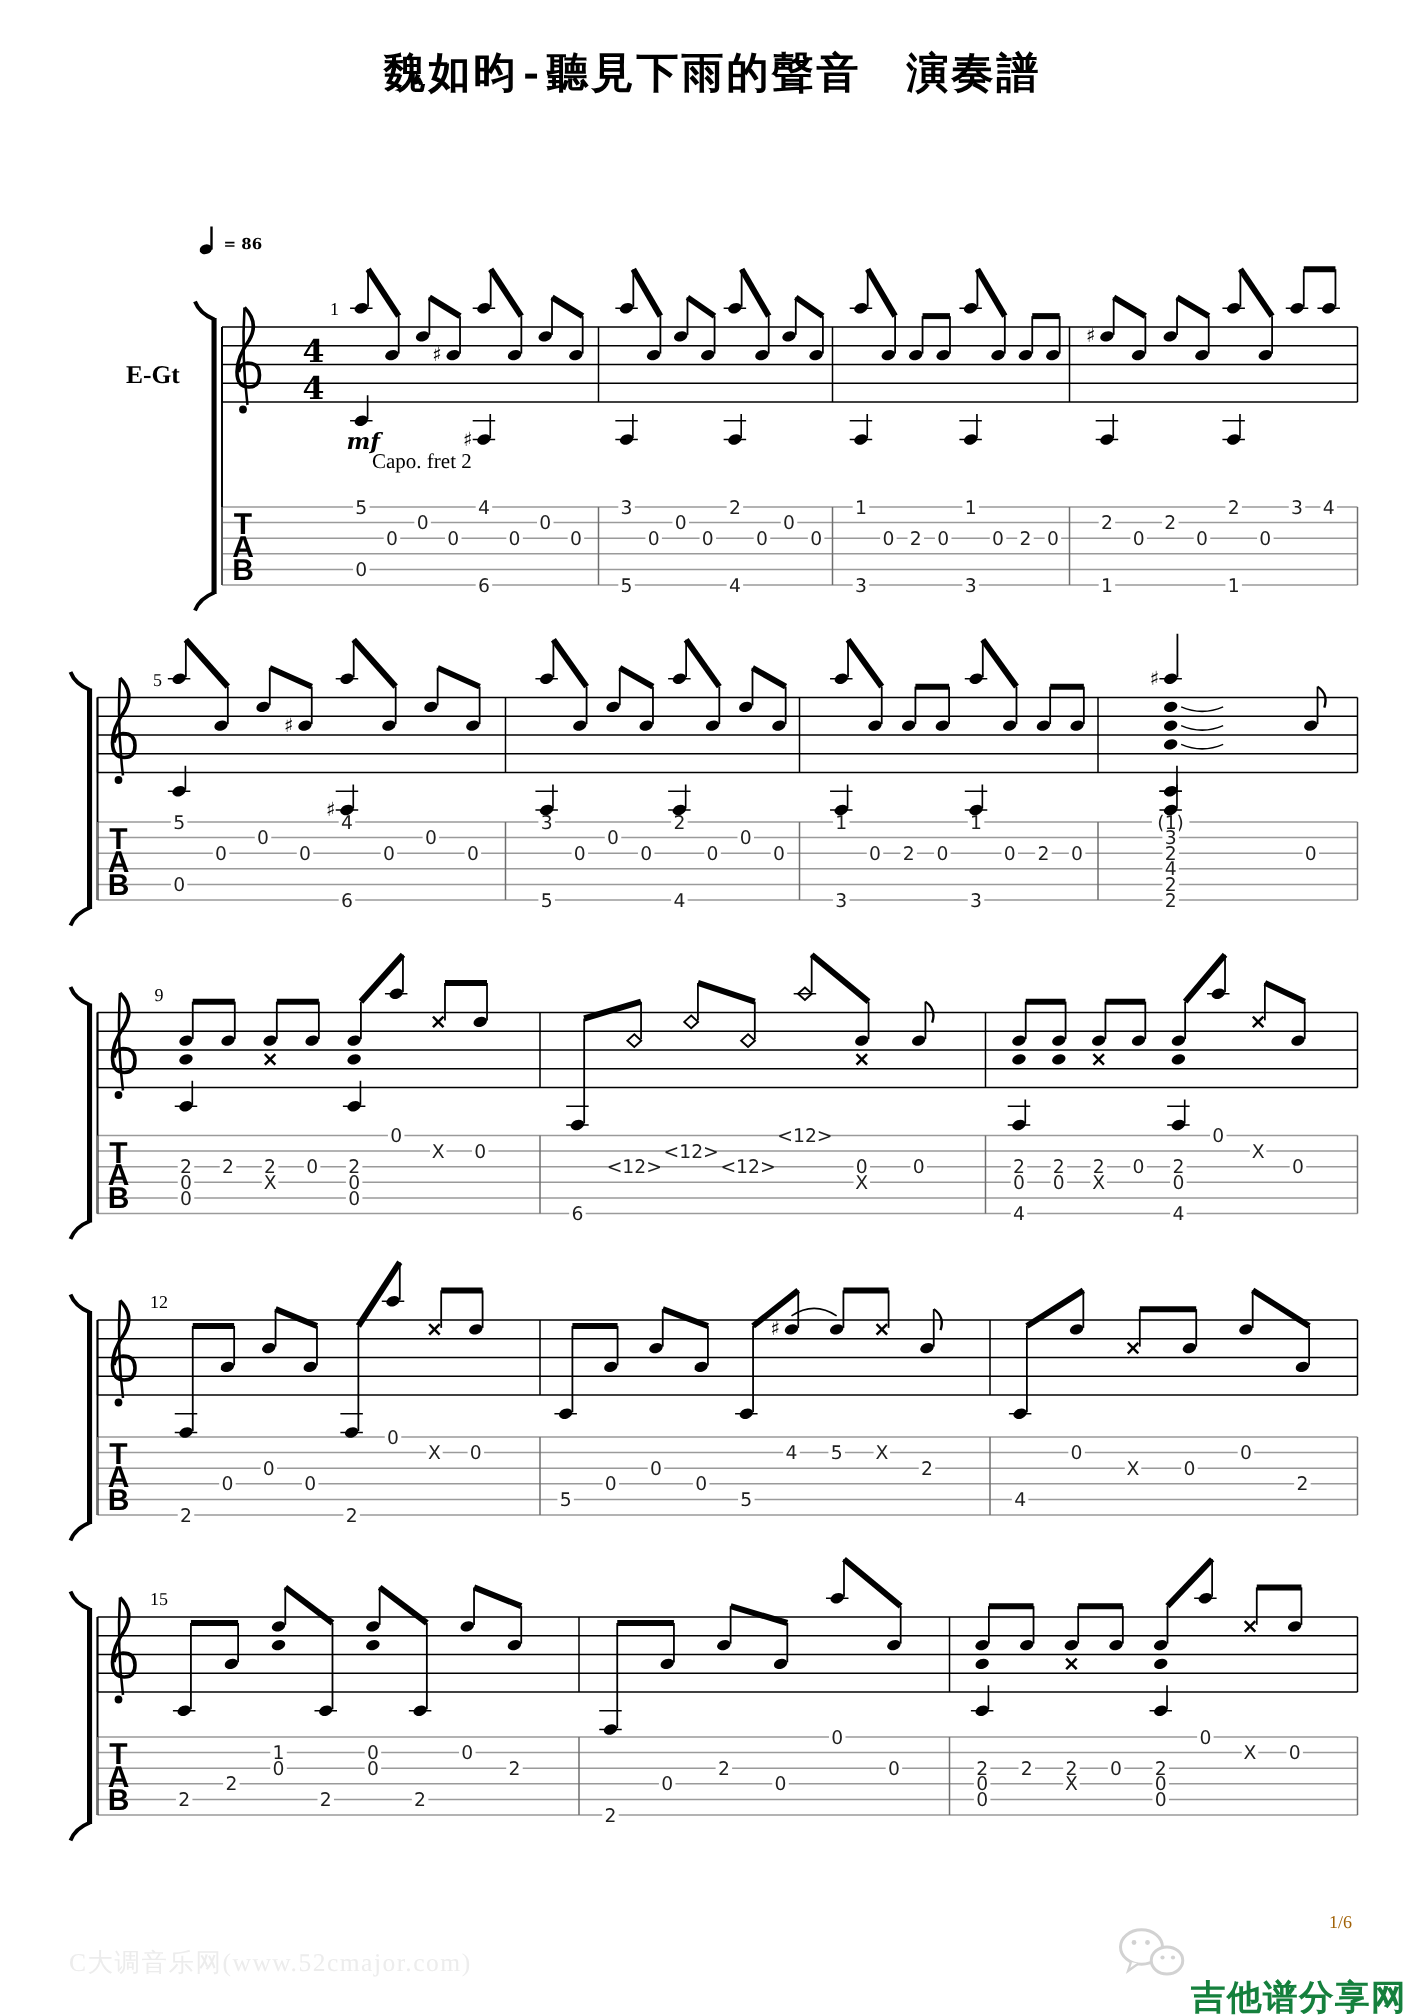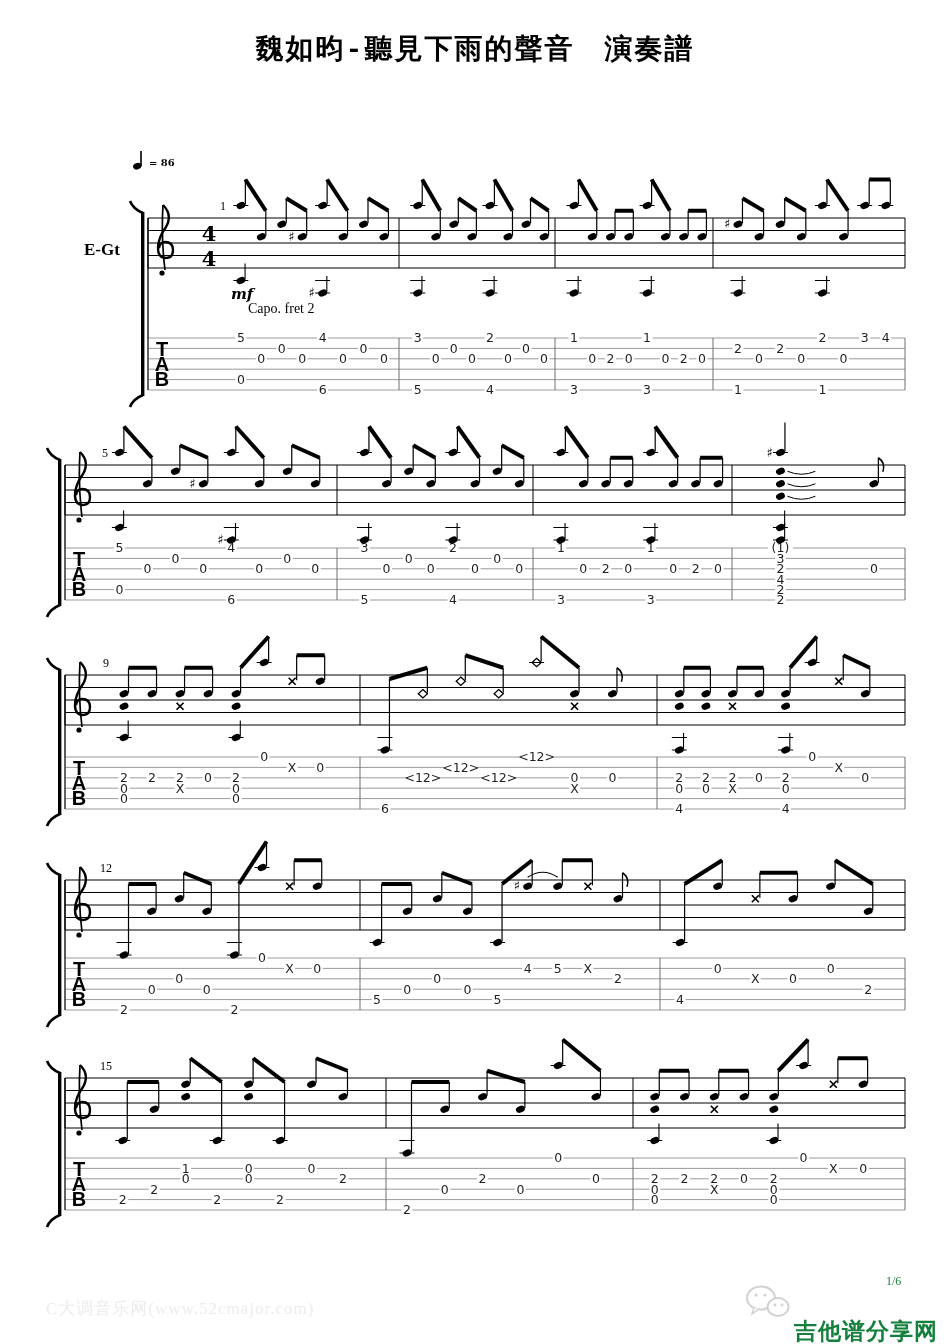--- a/index.html
+++ b/index.html
@@ -13,21 +13,21 @@
         font-size:10.5px;line-height:14px;text-align:center;vertical-align:-2px;margin-right:1px;}
   .tempo{position:absolute;left:133px;top:150px;font-weight:bold;font-size:10px;
          font-family:"DejaVu Serif",serif;}
   .tempo svg{vertical-align:-4px;margin-right:5px;}
   .egt{position:absolute;left:84px;top:240px;font-size:17px;font-weight:bold;}
   .mf{position:absolute;left:231px;top:285px;font-size:15px;font-weight:bold;font-style:italic;
       font-family:"DejaVu Serif",serif;}
   .capo{position:absolute;left:216px;top:301px;font-size:14px;margin-left:32px;}
   #score{position:absolute;left:0;top:0;}
   .wm-left{position:absolute;left:46px;top:1297px;font-size:17px;color:#ececec;letter-spacing:1px;}
-  .pageno{position:absolute;left:886px;top:1274px;font-size:12px;color:#15803d;}
+  .pageno{position:absolute;left:886px;top:1274px;font-size:12px;color:#a16207;}
   .wm-right{position:absolute;left:794px;top:1284px;font-size:23px;font-weight:bold;color:#15803d;
             text-shadow:1px 1px 0 #ffffff,2px 2px 1px #ffffff;letter-spacing:1px;margin-top:32px;}
   .wicon{position:absolute;left:742px;top:1284px;}
 </style>
 </head>
 <body>
 
 <div class="page">
   <div class="title">魏如昀-聽見下雨的聲音　演奏譜</div>
 

